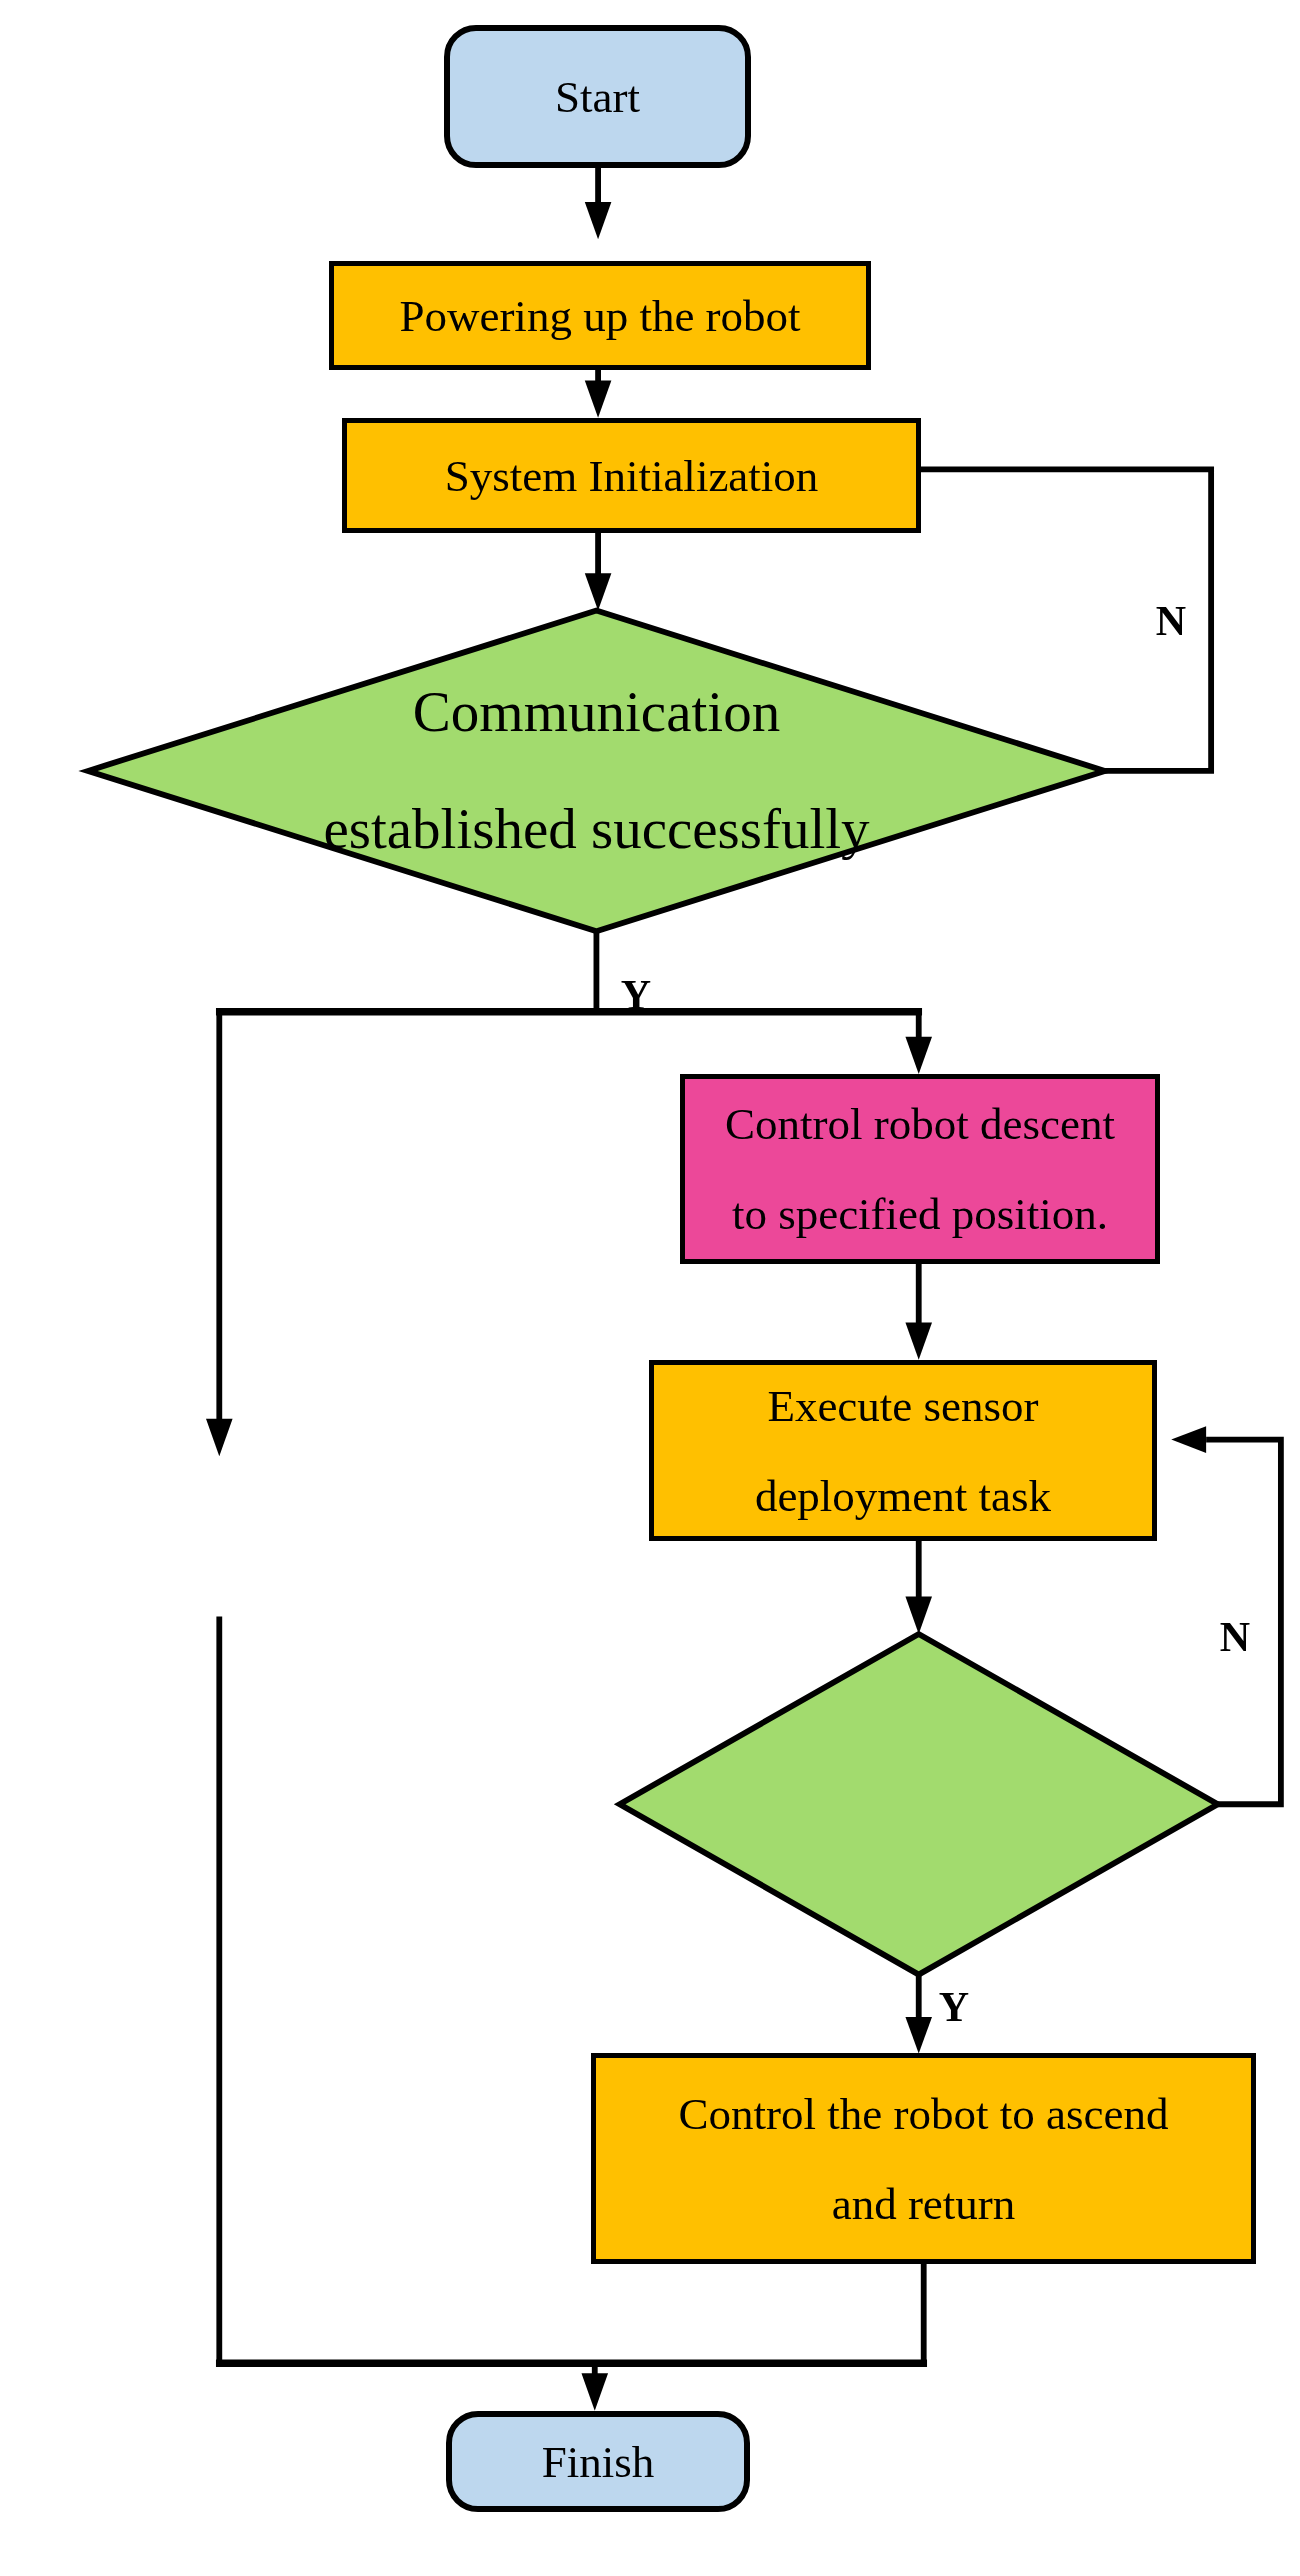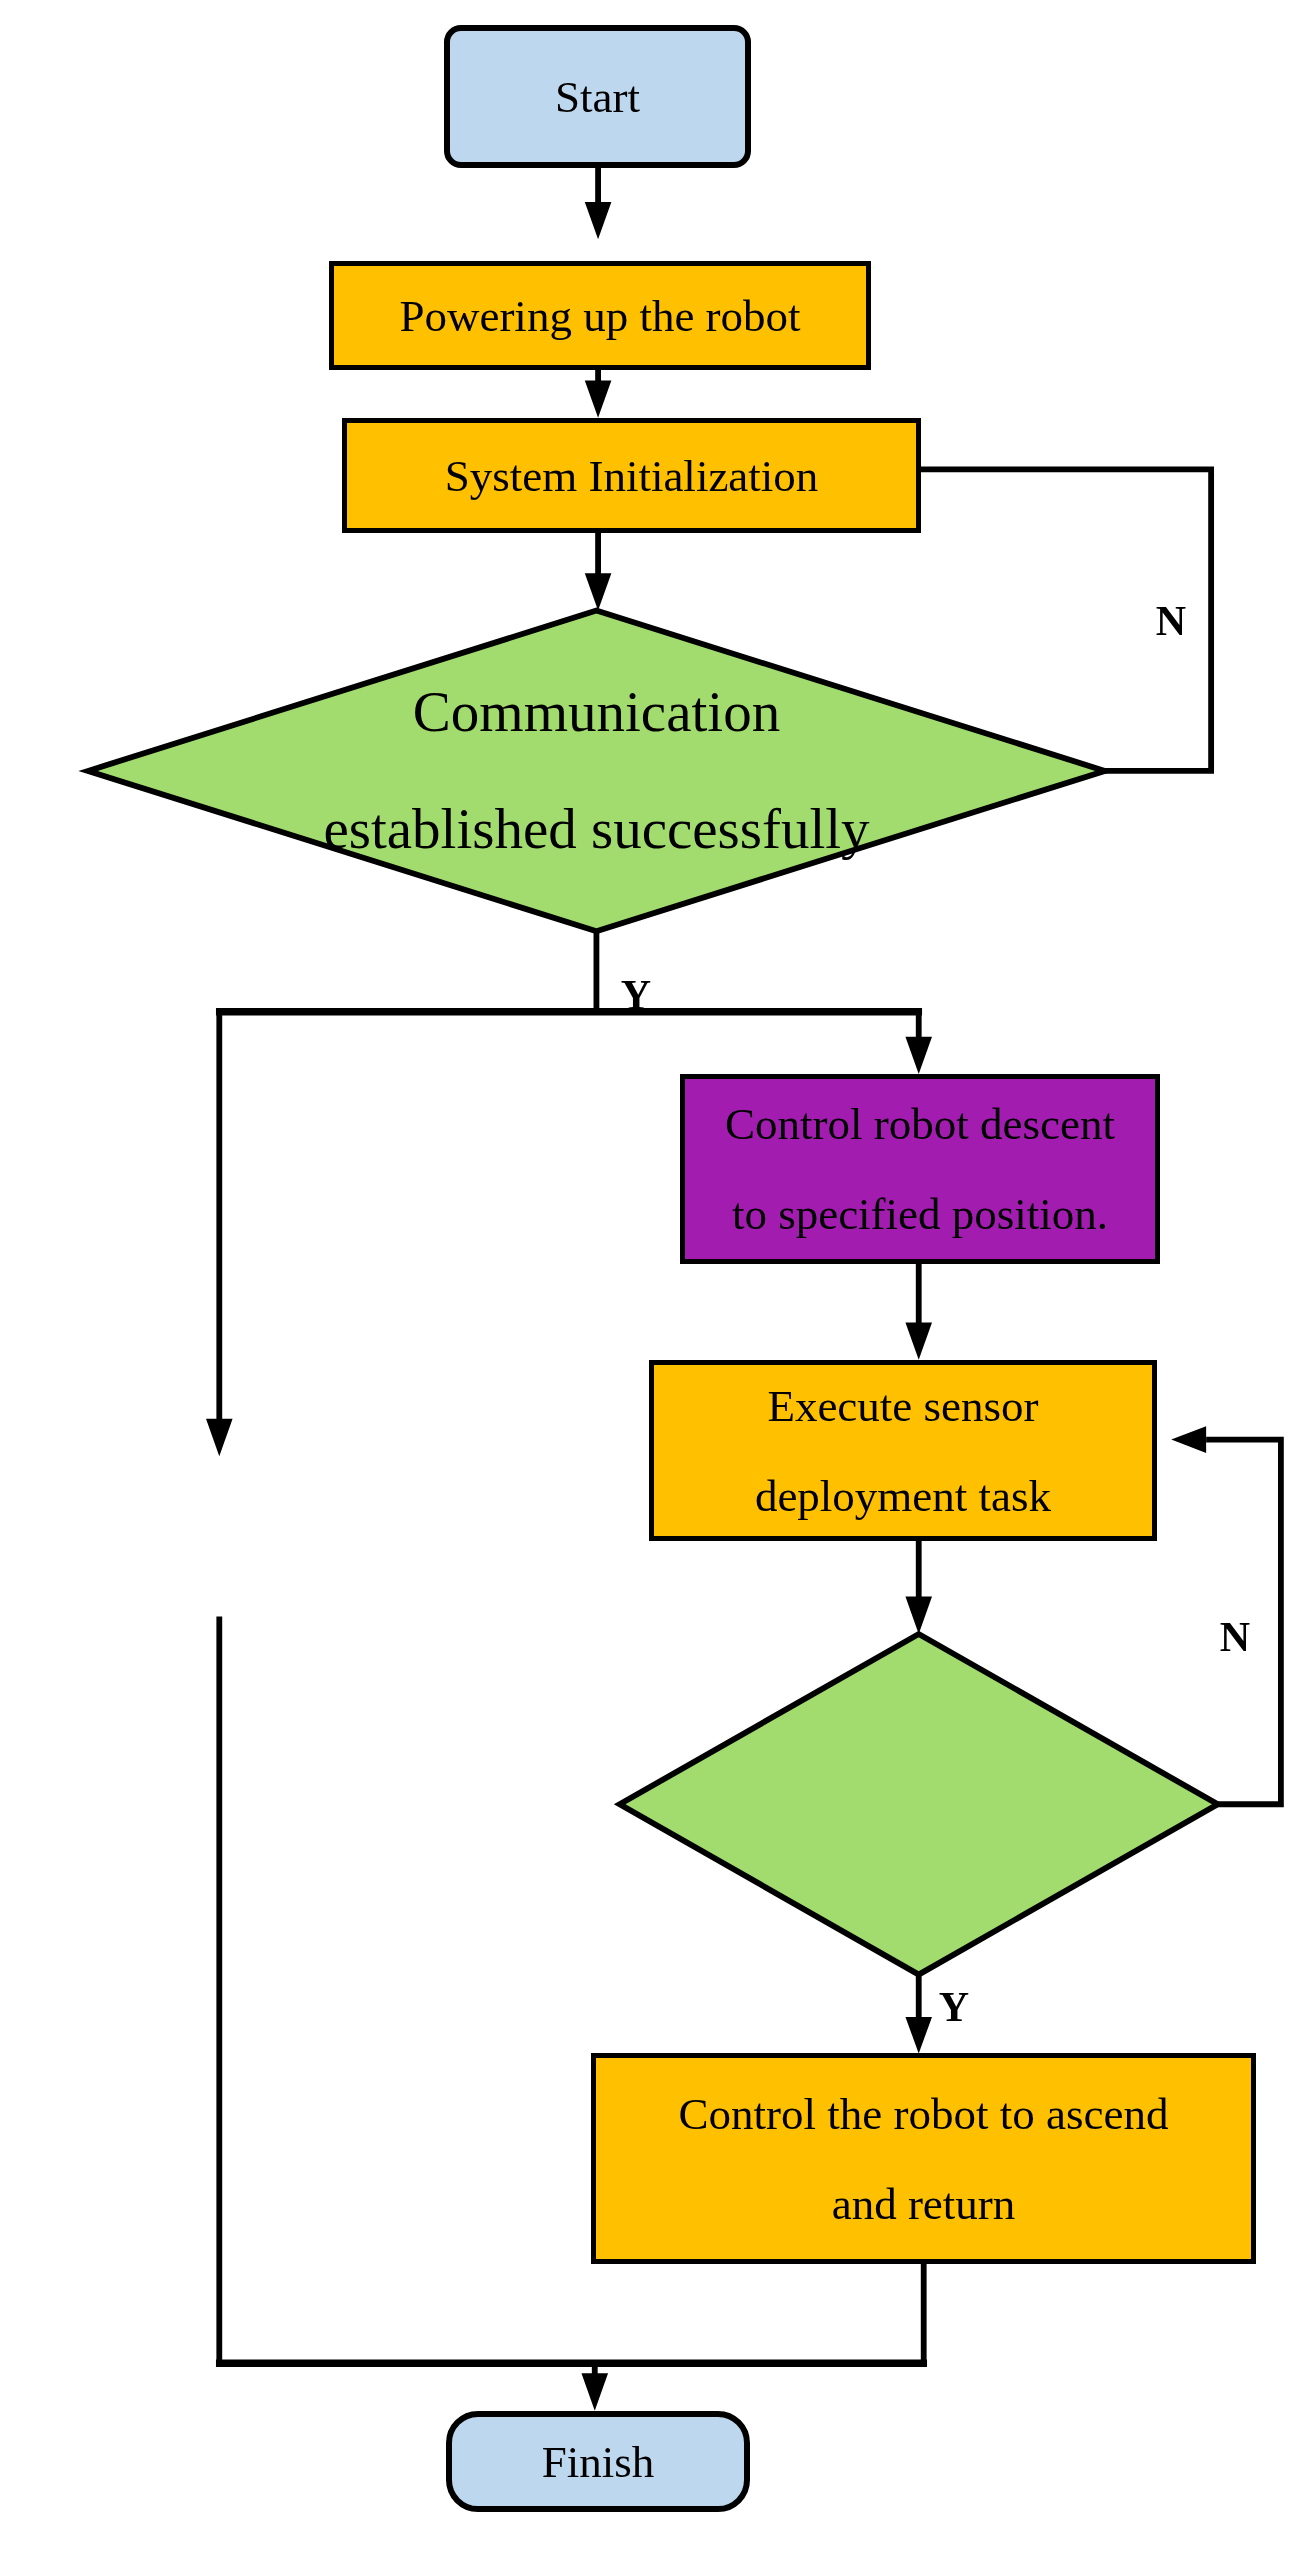--- a/index.html
+++ b/index.html
@@ -16,21 +16,21 @@
     position:absolute;
     box-sizing:border-box;
     border:5.8px solid #000;
     display:flex;align-items:center;justify-content:center;
     text-align:center;
     font-size:45px;
     line-height:2.0;
     white-space:pre-line;
     z-index:2;
   }
-  .terminator{border-radius:17px;border-width:6.6px;}
+  .terminator{border-radius:32px;border-width:6.6px;}
   .diamond-label{
     position:absolute;
     display:flex;align-items:center;justify-content:center;
     text-align:center;
     font-size:57px;
     line-height:2.05;
     white-space:pre-line;
     z-index:3;
     pointer-events:none;
   }
@@ -91,21 +91,21 @@
   <div class="node terminator" style="left: 444px; top: 25px; width: 307px; height: 143px; background-color: rgb(189, 215, 238);">Start</div>
 
   <div class="node" style="left: 329px; top: 237px; width: 542px; height: 109px; background-color: rgb(255, 192, 0); margin-top: 24px;">Powering up the robot</div>
 
   <div class="node" style="left: 342px; top: 418px; width: 579px; height: 115px; background-color: rgb(255, 192, 0);">System Initialization</div>
 
   <div class="diamond-label" style="left:181px;top:671px;width:831px;height:199px;">Communication
 established successfully</div>
 
 
-  <div class="node" style="left: 680px; top: 1074px; width: 480px; height: 190px; background-color: #a21caf;">Control robot descent
+  <div class="node" style="left: 680px; top: 1074px; width: 480px; height: 190px; background-color: #ec4899;">Control robot descent
 to specified position.</div>
 
   <div class="node" style="left: 649px; top: 1360px; width: 508px; height: 181px; background-color: rgb(255, 192, 0);">Execute sensor
 deployment task</div>
 
 
   <div class="node" style="left: 591px; top: 2053px; width: 665px; height: 211px; background-color: rgb(255, 192, 0);">Control the robot to ascend
 and return</div>
 
   <div class="node terminator" style="left: 446px; top: 2411px; width: 304px; height: 101px; border-radius: 32px; background-color: rgb(189, 215, 238);">Finish</div>

